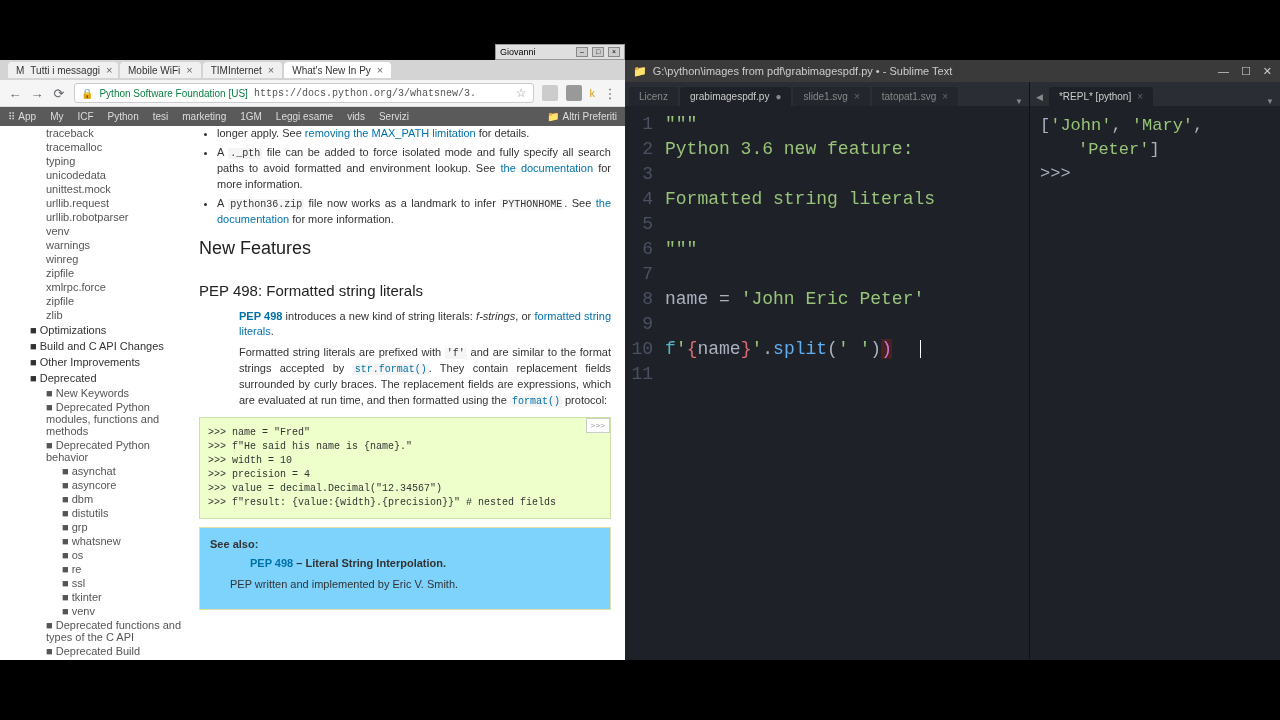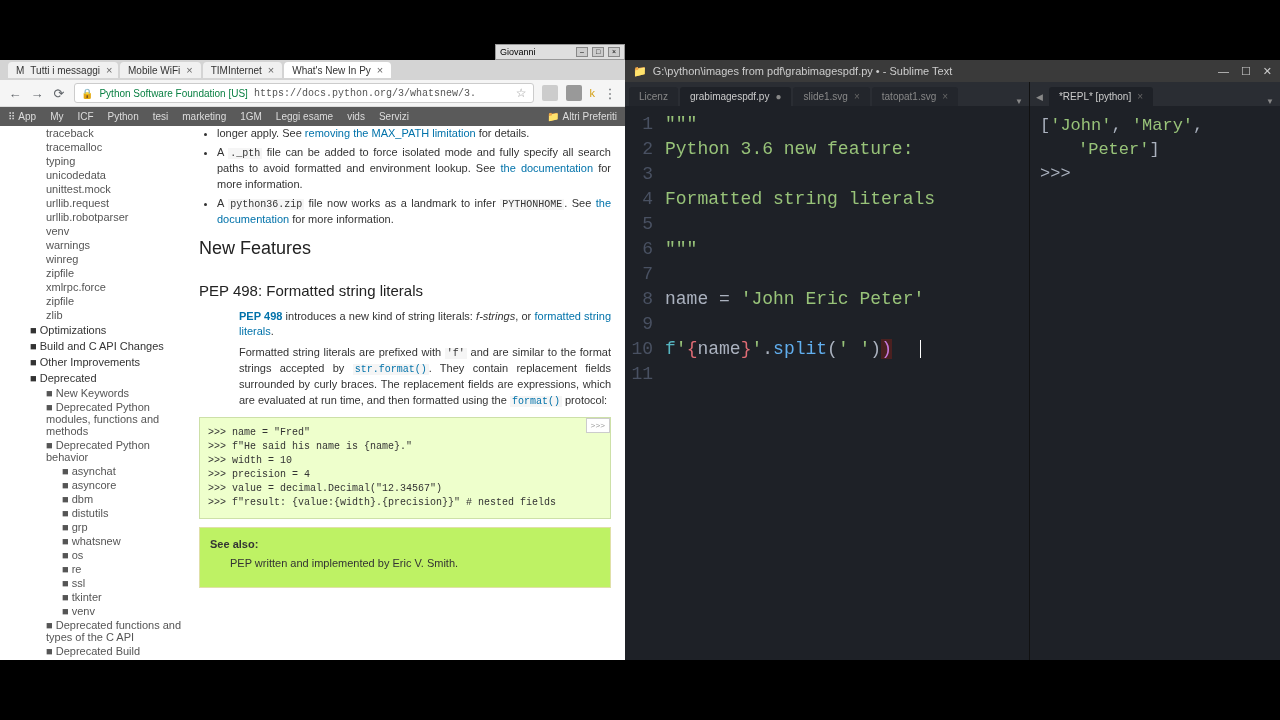--- a/index.html
+++ b/index.html
@@ -30,21 +30,21 @@
 .main { flex: 1; padding: 0 14px; font-size: 11px; color: #333; overflow: hidden; }
 .main p { text-align: justify; margin-bottom: 6px; line-height: 1.4; padding-left: 40px; }
 .main ul { list-style: disc; padding-left: 18px; }
 .main li { margin-bottom: 4px; line-height: 1.4; text-align: justify; }
 .link { color: #0072aa; }
 .code-inline { font-family: 'Courier New', monospace; background: #f5f5f5; padding: 0 2px; font-size: 10px; }
 h2 { font-size: 18px; font-weight: normal; margin: 10px 0 23px; color: #222; }
 h3 { font-size: 15px; font-weight: normal; margin: 6px 0 10px; color: #222; }
 .code-block { background: #eeffcc; border: 1px solid #cde0a8; padding: 8px; font-family: 'Courier New', monospace; font-size: 10px; line-height: 1.4; position: relative; margin: 8px 0; }
 .code-block .copy-btn { position: absolute; top: 0; right: 0; background: #fff; border: 1px solid #ccc; font-size: 8px; padding: 1px 4px; color: #999; }
-.seealso { background: #bef264; border: 1px solid #e0e0a8; padding: 10px; margin-top: 6px; }
+.seealso { background: #7dd3fc; border: 1px solid #e0e0a8; padding: 10px; margin-top: 6px; }
 .seealso .title { font-weight: bold; font-size: 11px; margin-bottom: 6px; }
 .sublime { flex: 1; background: #1e2127; display: flex; flex-direction: column; position: relative; }
 .sublime-title { background: #3a3a3a; height: 22px; display: flex; align-items: center; padding: 0 8px; font-size: 11px; color: #ccc; justify-content: space-between; }
 .win-controls { display: flex; gap: 12px; font-size: 11px; color: #ccc; }
 .sublime-body { flex: 1; display: flex; }
 .editor-pane { flex: 1; display: flex; flex-direction: column; border-right: 1px solid #111; }
 .repl-pane { width: 250px; display: flex; flex-direction: column; }
 .tab-bar { background: #2a2d33; height: 24px; display: flex; align-items: flex-end; padding: 0 4px; font-size: 10px; position: relative; }
 .sublime-tab { background: #23262c; color: #888; padding: 4px 10px; border-radius: 3px 3px 0 0; margin-right: 2px; display: flex; align-items: center; gap: 6px; }
 .sublime-tab.active { background: #1e2127; color: #ccc; }
@@ -178,20 +178,21 @@
           <span class="copy-btn">&gt;&gt;&gt;</span>
           <div>&gt;&gt;&gt; name = "Fred"</div>
           <div>&gt;&gt;&gt; f"He said his name is {name}."</div>
           <div>&gt;&gt;&gt; width = 10</div>
           <div>&gt;&gt;&gt; precision = 4</div>
           <div>&gt;&gt;&gt; value = decimal.Decimal("12.34567")</div>
           <div><span>&gt;&gt;&gt; f"result: {value:{width}.{precision}}"  # nested fields</span></div>
         </div>
         <div class="seealso">
           <div class="title">See also:</div>
+          <p><span class="link" style="font-weight:bold">PEP 498</span><b> – Literal String Interpolation.</b></p>
           <p style="padding-left:20px">PEP written and implemented by Eric V. Smith.</p>
         </div>
       </div>
     </div>
   </div>
 
   <div class="sublime">
     <div class="sublime-title">
       <span style="color:#f0c040">📁</span>
       <span style="flex:1;padding-left:6px">G:\python\images from pdf\grabimagespdf.py • - Sublime Text</span>

